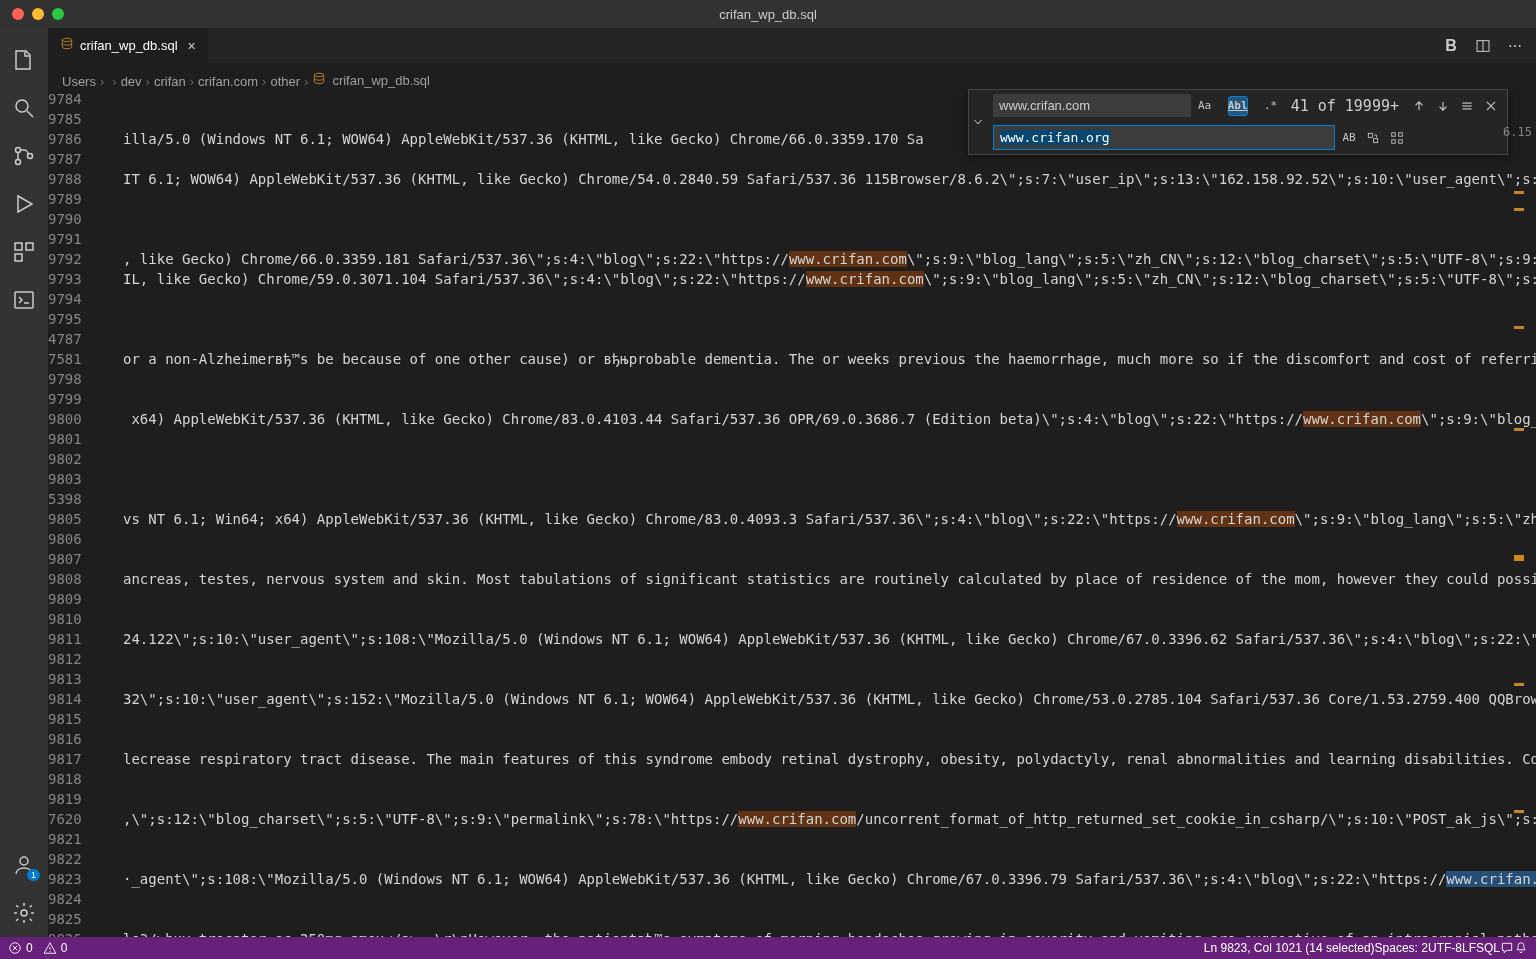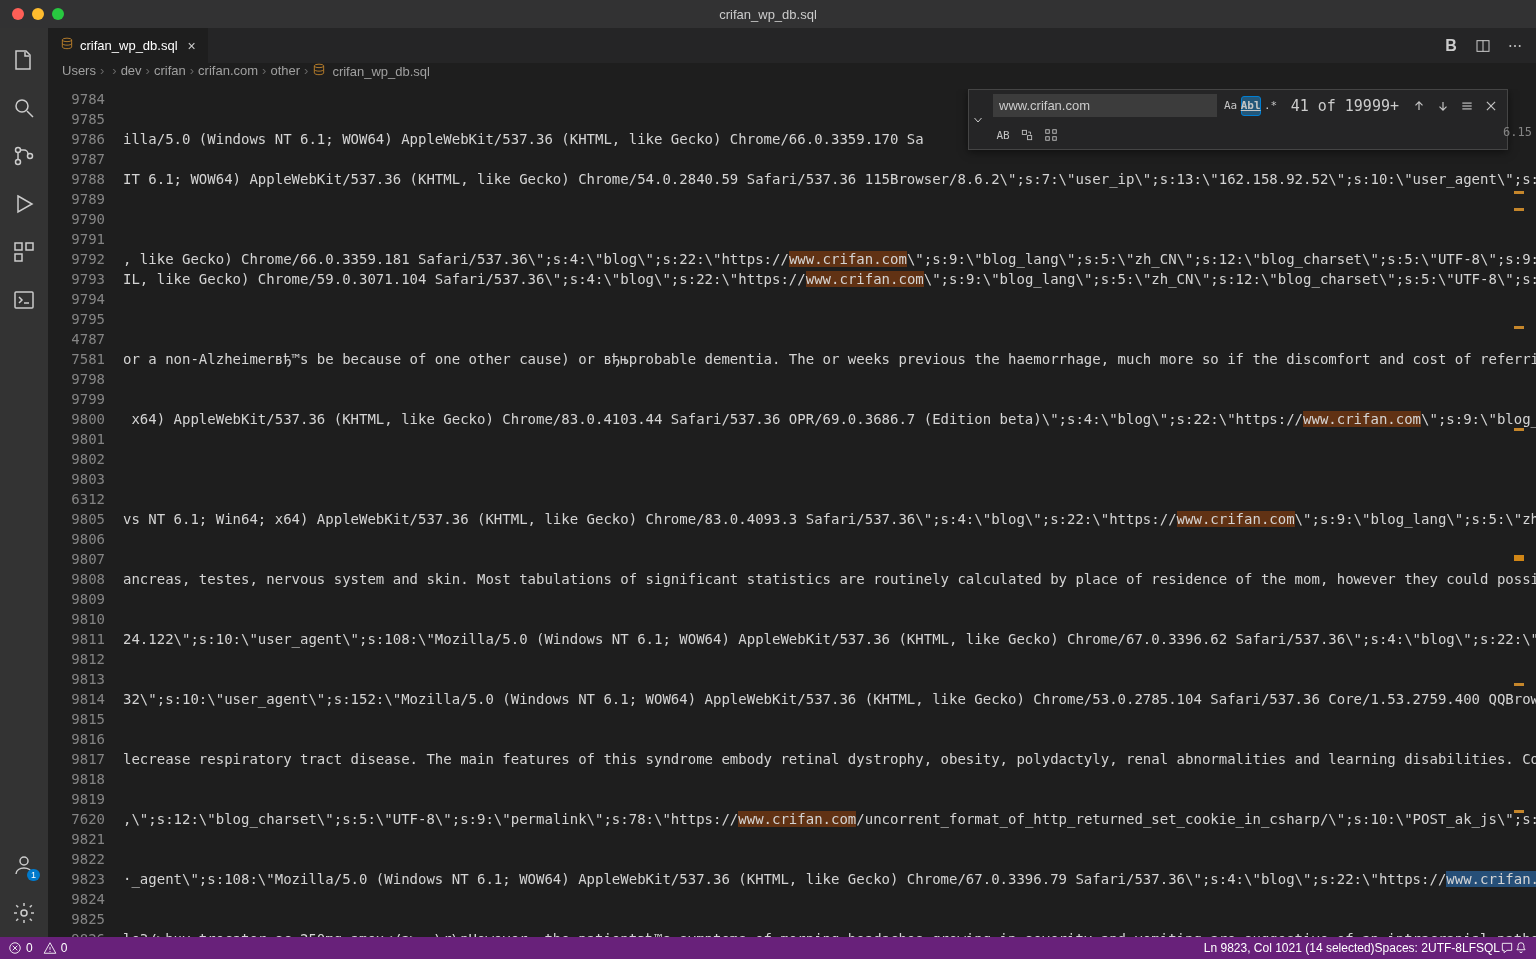--- a/index.html
+++ b/index.html
@@ -89,41 +89,40 @@
   display: flex;
   align-items: center;
   gap: 14px;
   padding-right: 12px;
   color: #cccccc;
 }
 .tabs-right .ico { width: 18px; height: 18px; cursor:pointer; display:flex; align-items:center; justify-content:center;}
 .breadcrumbs {
   height: 26px;
   display: flex;
-  align-items: flex-start;
+  align-items: flex-end;
   padding-left: 14px;
   gap: 4px;
   font-size: 13px;
   color: #a0a0a0;
   background: #1e1e1e;
 }
 .crumb { display: flex; align-items: center; gap: 6px; }
 .chev { color: #666; }
 .crumb .db-icon { color: #c5862b; }
 .editor-body {
   flex: 1;
   display: flex;
   overflow: hidden;
   font-family: "Menlo", "Consolas", monospace;
   font-size: 14px;
   position: relative;
 }
 .gutter {
   width: 75px;
-  text-align: right;
   color: #858585;
   padding-right: 18px;
   user-select: none;
 }
 .code {
   flex: 1;
   white-space: pre;
   color: #d4d4d4;
   overflow: hidden;
 }
@@ -168,21 +167,21 @@
 }
 .replace-input {
   flex: 1;
   background: #3c3c3c;
   border: 1px solid #007fd4;
   color: #cccccc;
   padding: 4px 6px;
   font-size: 13px;
   outline: none;
 }
-.find-opts { display:flex; gap:0; align-items:center; }
+.find-opts { display:flex; gap:13px; align-items:center; }
 .opt {
   width: 20px; height: 20px;
   display:flex; align-items:center; justify-content:center;
   font-size: 11px;
   color: #c5c5c5;
   cursor: pointer;
   border-radius: 3px;
 }
 .opt.active { background: #245779; border:1px solid #007fd4;}
 .find-count { font-size: 15px; color: #cccccc; margin: 0 6px; white-space:nowrap;}
@@ -362,21 +361,21 @@
           <div class="line">9794</div>
           <div class="line">9795</div>
           <div class="line">4787</div>
           <div class="line">7581</div>
           <div class="line">9798</div>
           <div class="line">9799</div>
           <div class="line">9800</div>
           <div class="line">9801</div>
           <div class="line">9802</div>
           <div class="line">9803</div>
-          <div class="line">6312</div>
+          <div class="line">5398</div>
           <div class="line">9805</div>
           <div class="line">9806</div>
           <div class="line">9807</div>
           <div class="line">9808</div>
           <div class="line">9809</div>
           <div class="line">9810</div>
           <div class="line">9811</div>
           <div class="line">9812</div>
           <div class="line">9813</div>
           <div class="line">9814</div>
@@ -431,20 +430,23 @@
                   </svg>
               </div>
               <div class="opt">
                 <svg width="14" height="14" viewBox="0 0 24 24">
                     <line x1="5" y1="5" x2="19" y2="19" stroke="currentColor" stroke-width="2"></line>
                     <line x1="19" y1="5" x2="5" y2="19" stroke="currentColor" stroke-width="2"></line>
                   </svg>
               </div>
             </div>
             <div class="find-row">
+              <div class="replace-input" style="display:flex;align-items:center;">
+                <span style="background:#094771;color:#fff;">www.crifan.org</span>
+              </div>
               <div class="find-opts">
                 <div class="opt">AB</div>
               </div>
               <div class="opt">
                 <svg width="14" height="14" viewBox="0 0 24 24">
                     <rect x="4" y="4" width="7" height="7" fill="none" stroke="currentColor" stroke-width="1.5"></rect>
                     <rect x="13" y="13" width="7" height="7" fill="none" stroke="currentColor" stroke-width="1.5"></rect>
                     <path d="M14 7h4v4" fill="none" stroke="currentColor" stroke-width="1.5"></path>
                   </svg>
               </div>

